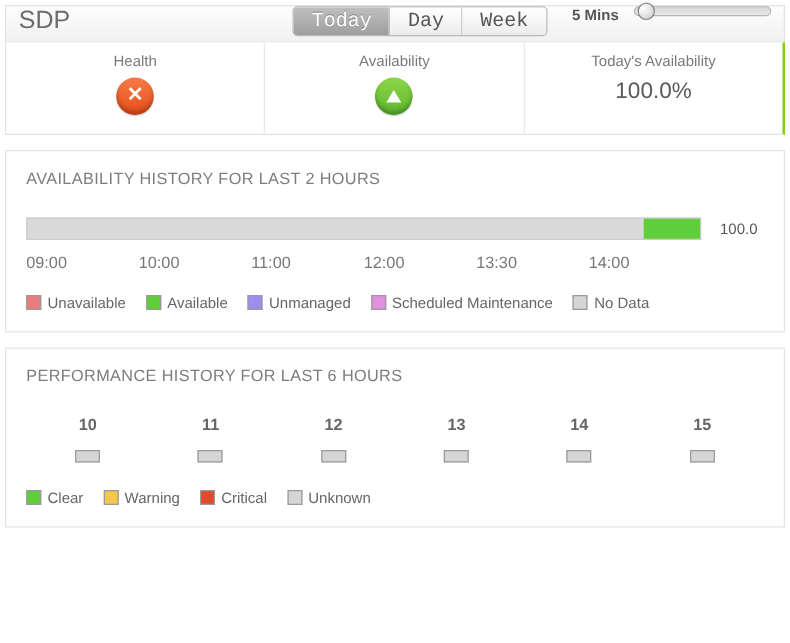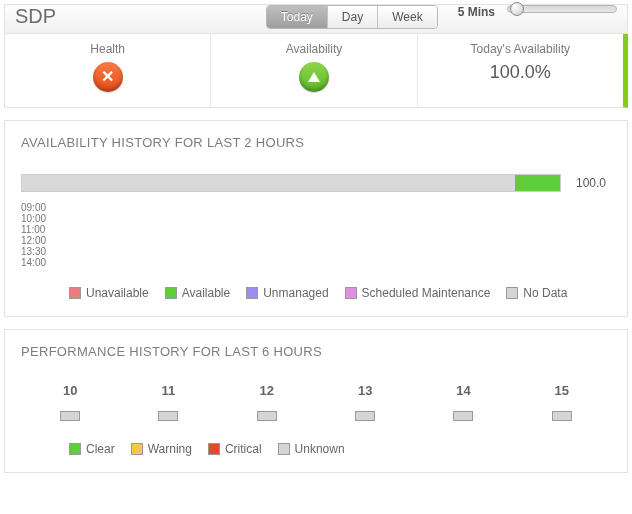--- a/index.html
+++ b/index.html
@@ -30,26 +30,27 @@
   }
   .seg-group {
     display: flex;
     border: 1px solid #b9b9b9;
     border-radius: 4px;
     overflow: hidden;
     height: 24px;
   }
   .seg-btn {
     padding: 0 14px;
-    font-size: 12px;
+    font-size: 16px;
     line-height: 22px;
     background: linear-gradient(#ffffff,#ececec);
     color: #555;
     border-right: 1px solid #c5c5c5;
     cursor: pointer;
+    font-family: Liberation Mono, monospace;
   }
   .seg-btn:last-child { border-right: none; }
   .seg-btn.active {
     background: linear-gradient(#bfbfbf,#9e9e9e);
     color: #fff;
     text-shadow: 0 -1px 0 rgba(0,0,0,.3);
   }
   .interval-label {
     margin: 0 12px 0 20px;
     font-size: 12px;
@@ -76,21 +77,21 @@
     height: 14px;
     border-radius: 50%;
     background: radial-gradient(circle at 30% 30%, #fff, #c9c9c9);
     border: 1px solid #888;
   }
 
   
   .stats {
     display: flex;
     border-left: 1px solid #e3e3e3;
-    border-right: 5px solid #84cc16;
+    border-right: 2px solid #84cc16;
     border-bottom: 1px solid #e3e3e3;
     background: #fff;
     height: 74px;
   }
   .stat {
     flex: 1;
     border-right: 1px solid #e8e8e8;
     text-align: center;
     padding: 8px 4px;
   }
@@ -148,35 +149,33 @@
   .avail-value {
     width: 40px;
     text-align: center;
     color: #555;
     font-size: 12px;
   }
   .x-axis {
     display: flex;
     margin-top: 10px;
     color: #777;
-    font-size: 10px;
+    font-size: 13px;
     padding-right: 50px; 
-    flex-direction: column;
   }
   .x-tick { flex: 1; }
 
   
   .legend {
     display: flex;
     flex-wrap: wrap;
     gap: 16px;
     margin-top: 18px;
     color: #666;
     font-size: 12px;
-    margin-left: 48px;
   }
   .lg-item { display: flex; align-items: center; gap: 5px; }
   .lg-sw {
     width: 12px; height: 12px;
     border: 1px solid #999;
   }
 
   
   .perf-row {
     display: flex;

